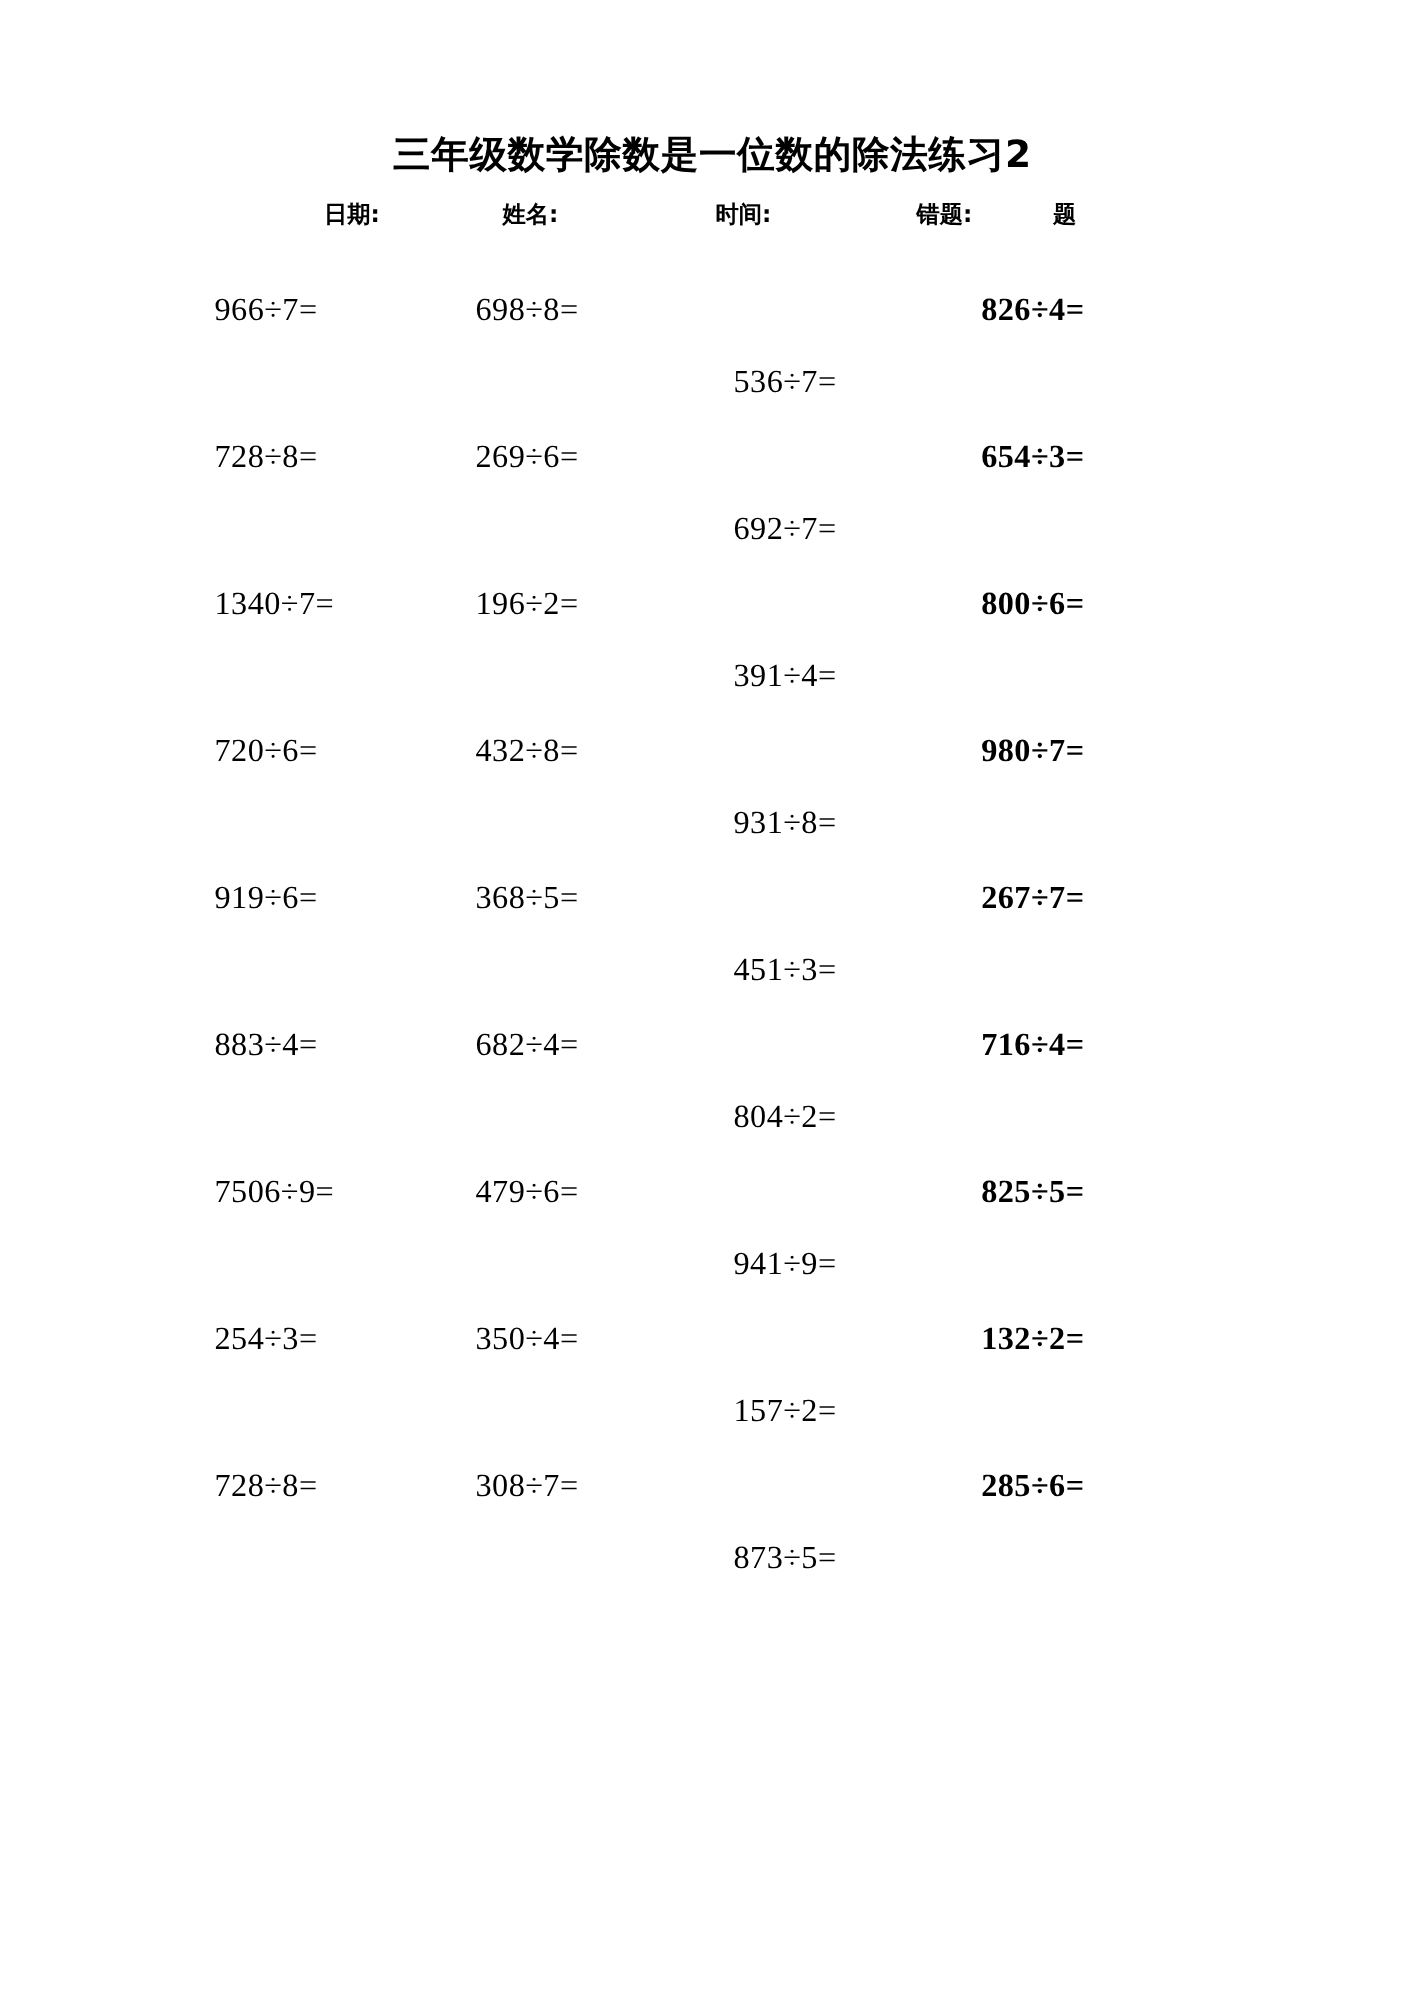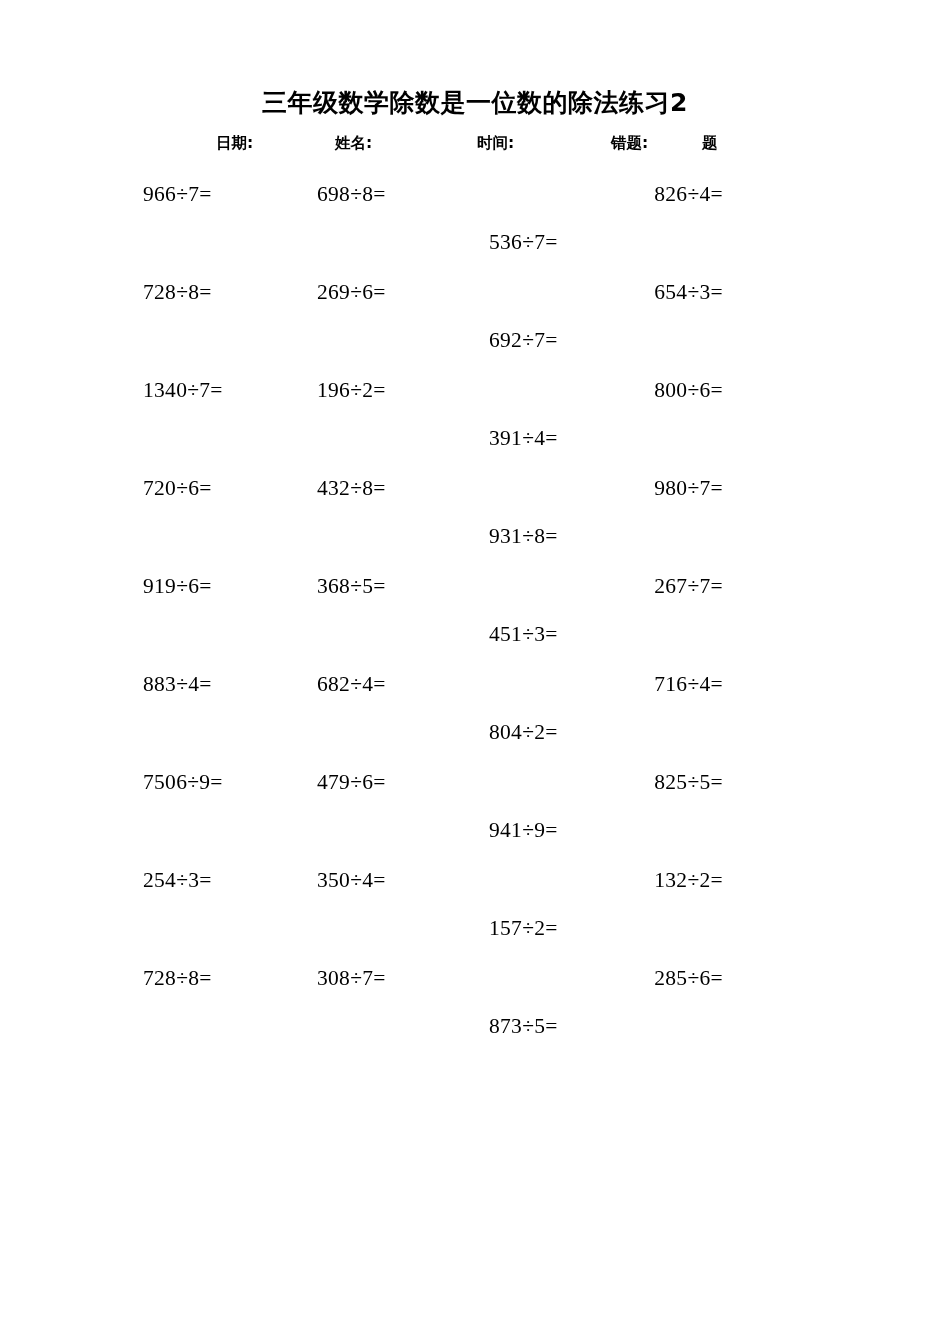--- a/index.html
+++ b/index.html
@@ -55,42 +55,42 @@
   }
   .meta-date  { left: 216px; }
   .meta-name  { left: 335px; }
   .meta-time  { left: 477px; }
   .meta-wrong { left: 611px; }
   .meta-unit  { left: 702px; }
 
   
   .grid {
     position: absolute;
-    top: 180px;
+    top: 192px;
     left: 0;
     width: 928px;
   }
   .row {
     position: relative;
     height: 98px;
   }
   .cell {
     position: absolute;
     top: 0;
     font-family: "Liberation Serif", "DejaVu Serif", serif;
     font-size: 21.5px;
     line-height: 28px;
     white-space: nowrap;
     letter-spacing: 0.3px;
   }
   
   .c0 { left: 143px; }
   .c1 { left: 317px; }
   .c2 { left: 489px; margin-top: 48px; }
-  .c3 { right: 205px; text-align: left; }
+  .c3 { right: 205px; text-align: left; font-weight: bold; }
 </style>
 </head>
 <body>
 
 <div class="page">
 
   <div class="title">三年级数学除数是一位数的除法练习2</div>
 
   <div class="meta-row">
     <span class="meta-item meta-date">日期:</span>

